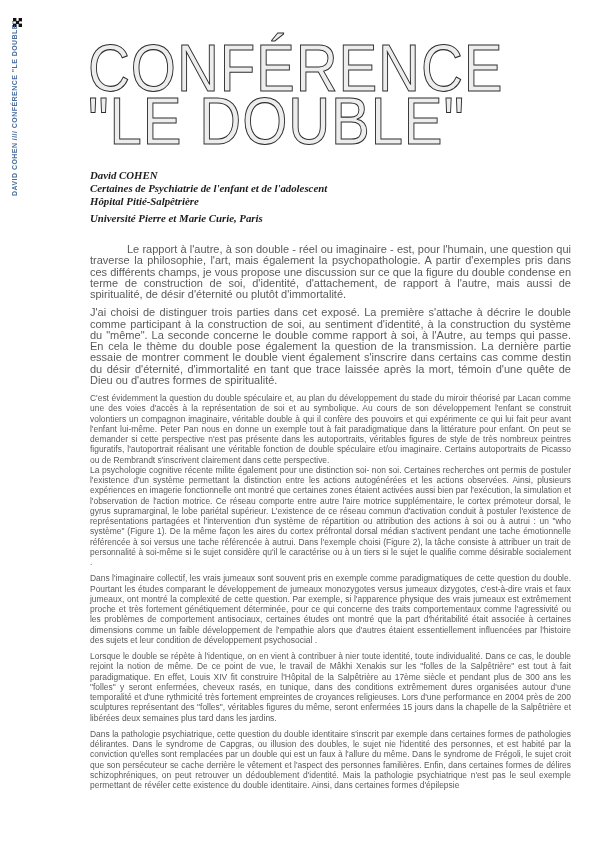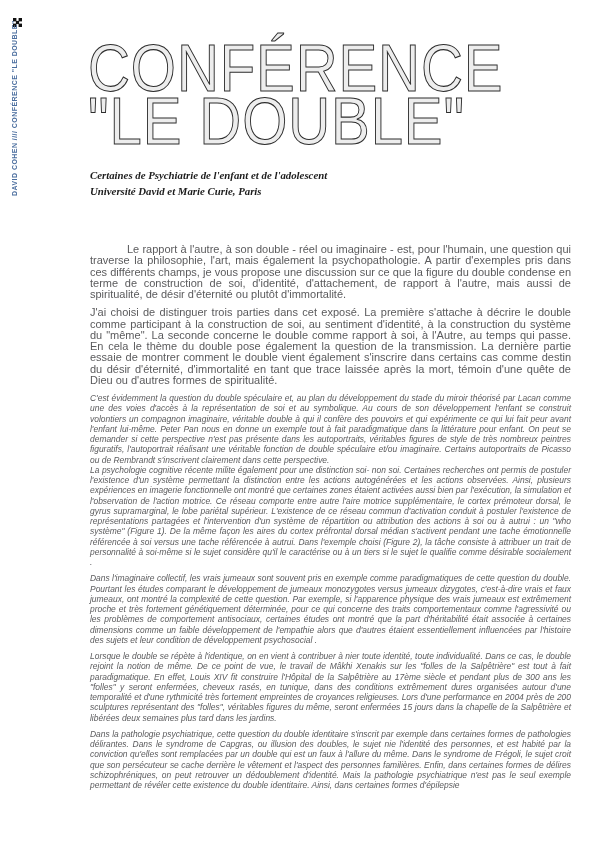--- a/index.html
+++ b/index.html
@@ -52,21 +52,21 @@
     font-size:11px; line-height:11.25px; margin:0 0 7px 0;
   }
   .intro p.first-par { text-indent:37px; }
 
   .section-heading {
     font-size:9.3px; font-weight:bold; letter-spacing:0.25px;
     color:#222222; text-align:left;
     margin:19px 0 13px 0;
   }
   .section p {
-    font-size:8.45px; line-height:10.25px; margin:0 0 6px 0;font-style:italic;
+    font-size:8.45px; line-height:10.25px; margin:0 0 6px 0;
   }
   .section p.joined { margin:0; }
 </style>
 </head>
 <body>
 
 <div class="page">
 
   <span class="corner-icon">
     <svg width="9" height="9" viewBox="0 0 9 9" aria-hidden="true">
@@ -79,22 +79,24 @@
   </span>
 
   <div class="vertical-label">DAVID COHEN //// CONFÉRENCE "LE DOUBLE"</div>
 
   <div class="title-block">
     <div>CONFÉRENCE</div>
     <div>"LE DOUBLE"</div>
   </div>
 
   <div class="author-block">
+    <div>David COHEN</div>
     <div>Certaines de Psychiatrie de l'enfant et de l'adolescent</div>
-    <div class="uni-line">Université David et Marie Curie, Paris</div>
+    <div>Hôpital Pitié-Salpêtrière</div>
+    <div class="uni-line">Université Pierre et Marie Curie, Paris</div>
   </div>
 
   <div class="body-col">
 
     <div class="intro">
       <p class="first-par">Le rapport à l'autre, à son double - réel ou imaginaire - est, pour l'humain, une question qui traverse la philosophie, l'art, mais également la psychopathologie. A partir d'exemples pris dans ces différents champs, je vous propose une discussion sur ce que la figure du double condense en terme de construction de soi, d'identité, d'attachement, de rapport à l'autre, mais aussi de spiritualité, de désir d'éternité ou plutôt d'immortalité.</p>
       <p>J'ai choisi de distinguer trois parties dans cet exposé. La première s'attache à décrire le double comme participant à la construction de soi, au sentiment d'identité, à la construction du système du "même". La seconde concerne le double comme rapport à soi, à l'Autre, au temps qui passe. En cela le thème du double pose également la question de la transmission. La dernière partie essaie de montrer comment le double vient également s'inscrire dans certains cas comme destin du désir d'éternité, d'immortalité en tant que trace laissée après la mort, témoin d'une quête de Dieu ou d'autres formes de spiritualité.</p>
     </div>
 
 

